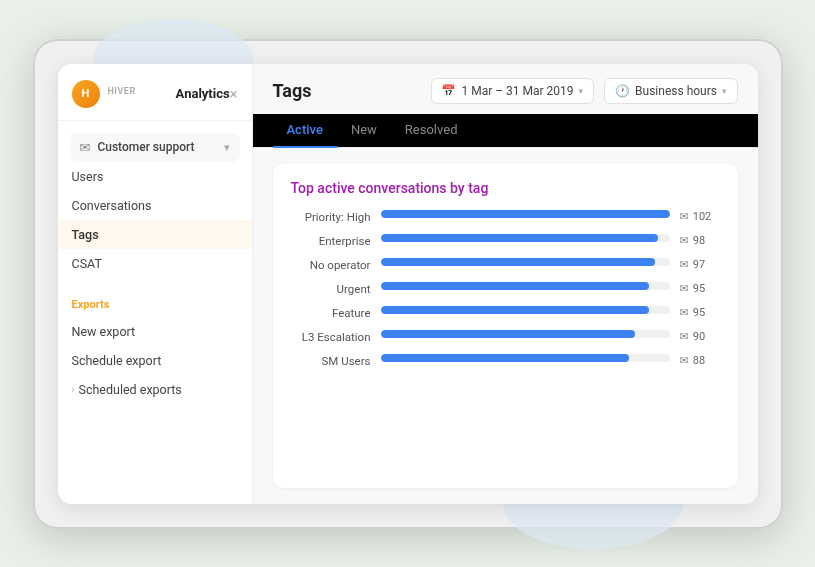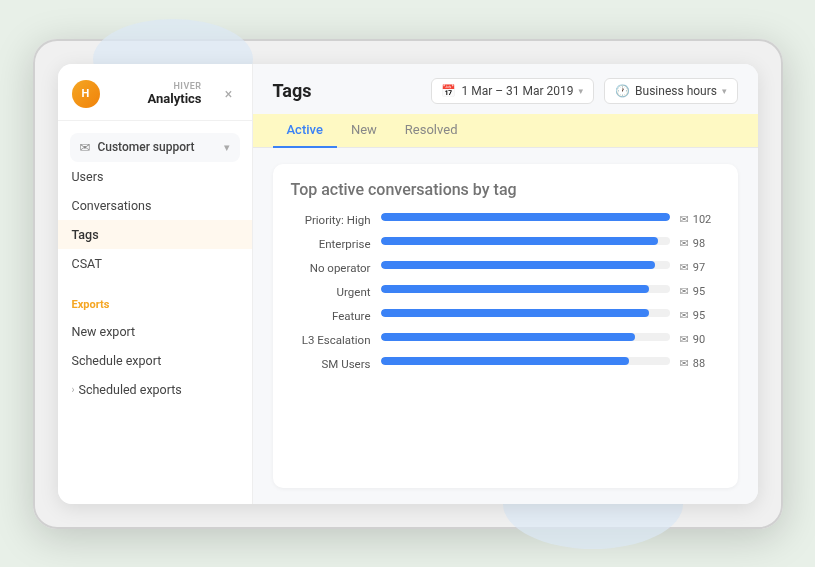--- a/index.html
+++ b/index.html
@@ -86,22 +86,21 @@
       border-radius: 50%;
       display: flex;
       align-items: center;
       justify-content: center;
       color: white;
       font-size: 11px;
       font-weight: bold;
     }
     .sidebar-title-area {
       display: flex;
-      flex-direction: column;
-      align-items: flex-end;
+      flex-direction: row;
     }
     .hiver-label {
       font-size: 9px;
       color: #aaa;
       text-transform: uppercase;
       letter-spacing: 0.5px;
       font-weight: 600;
     }
     .analytics-label {
       font-size: 13px;
@@ -241,21 +240,21 @@
       font-size: 9px;
       color: #aaa;
     }
     
     .tabs-bar {
       display: flex;
       align-items: flex-end;
       gap: 0;
       padding: 0 20px;
       border-bottom: 1px solid #e8e8e8;
-      background: #fef9c3;
+      background: #000000;
     }
     .tab-item {
       padding: 8px 14px 9px;
       font-size: 13px;
       color: #888;
       cursor: pointer;
       border-bottom: 2px solid transparent;
       margin-bottom: -1px;
     }
     .tab-item.active {
@@ -270,22 +269,22 @@
       overflow: hidden;
     }
     .chart-card {
       background: #fff;
       border-radius: 10px;
       padding: 16px 18px;
       height: 100%;
       box-shadow: 0 1px 4px rgba(0,0,0,0.05);
     }
     .chart-title {
-      font-size: 16px;
-      color: #737373;
+      font-size: 14px;
+      color: #a21caf;
       font-weight: 500;
       margin-bottom: 14px;
     }
     .bar-rows {
       display: flex;
       flex-direction: column;
       gap: 10px;
     }
     .bar-row {
       display: flex;

